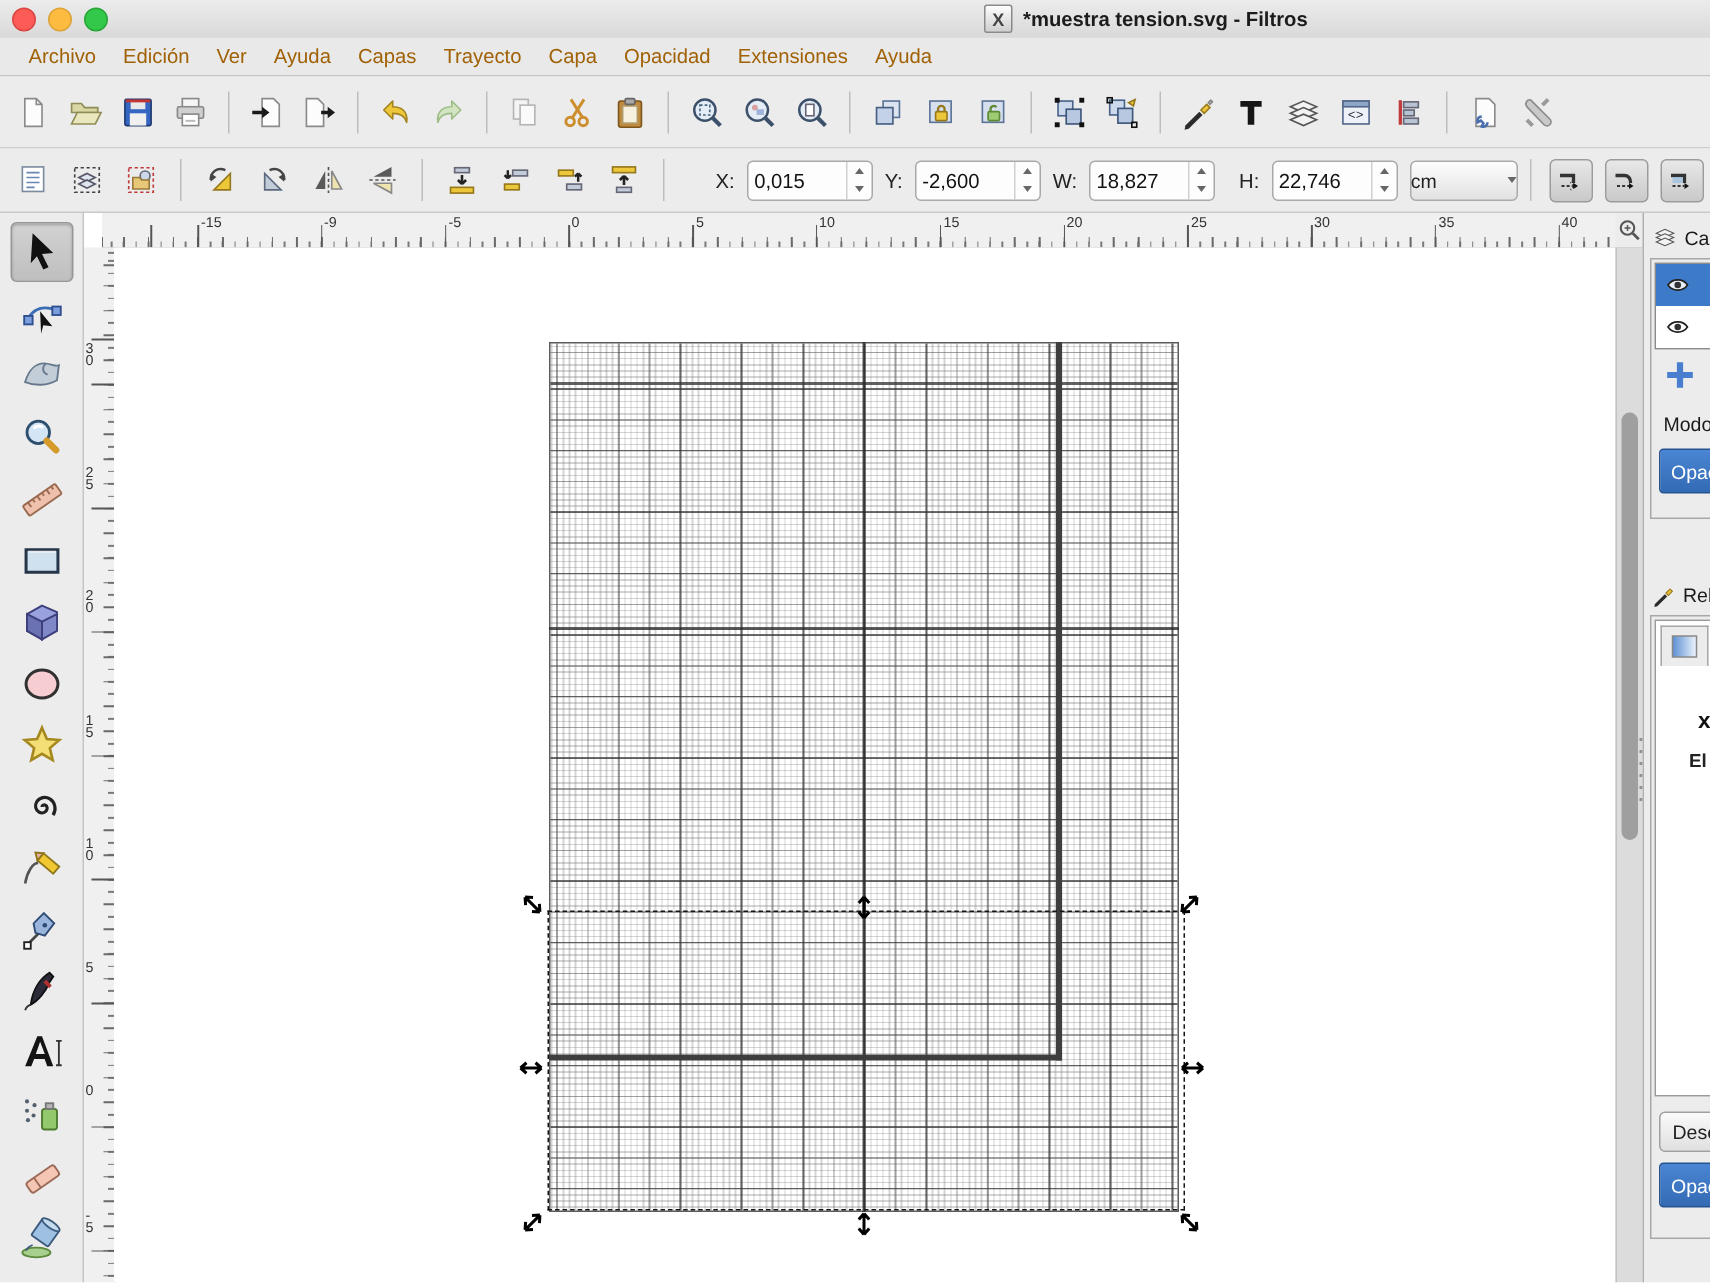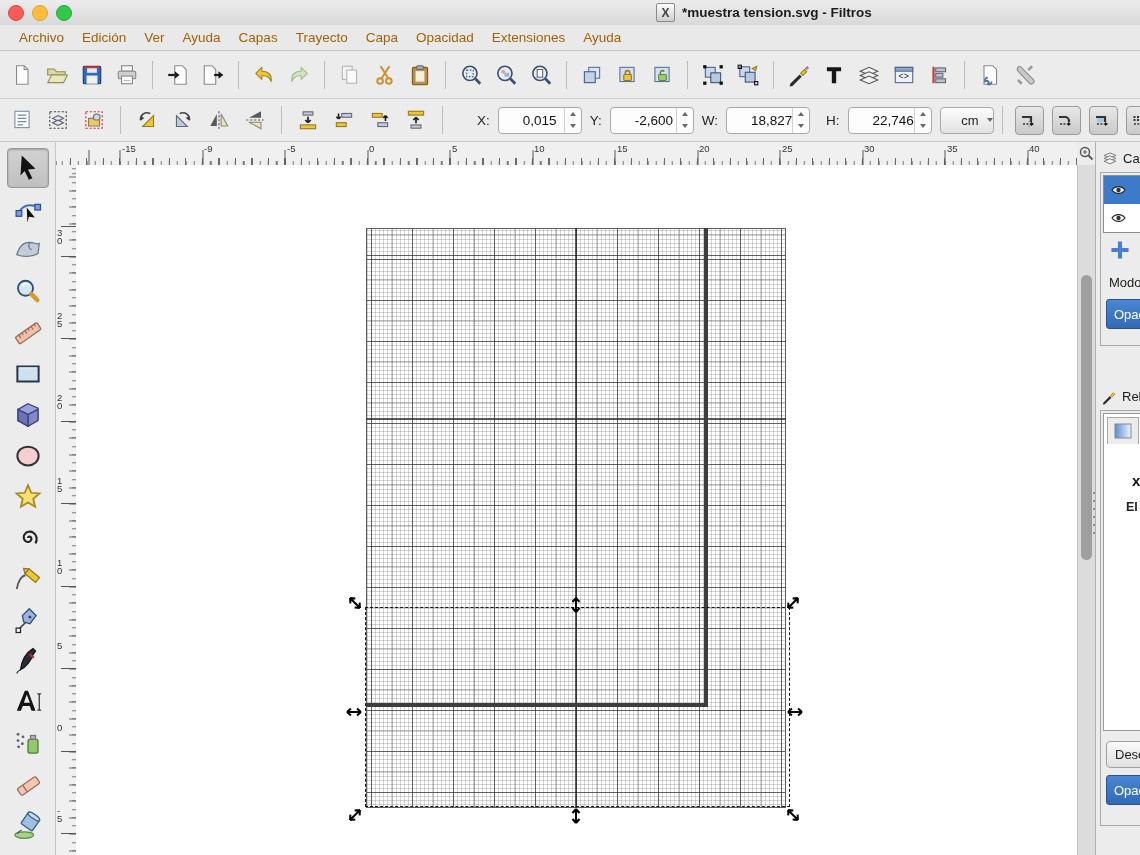--- a/index.html
+++ b/index.html
@@ -25,39 +25,39 @@
   #cmdbar{left:0;top:51px;width:1140px;height:48px;background:#ececec;border-bottom:1px solid #cdcdcd;
           display:flex;align-items:center;padding-left:8px;box-sizing:border-box;gap:7px}
   #ctrlbar{left:0;top:99px;width:1140px;height:43px;background:#ececec;border-bottom:1px solid #c9c9c9;
            display:flex;align-items:center;padding-left:8px;box-sizing:border-box;gap:8px}
   .tb{width:28px;height:28px;display:flex;align-items:center;justify-content:center;border-radius:3px;flex:none}
   .tb svg{width:24px;height:24px}
   .sep{width:1px;height:28px;background:#bdbdbd;margin:0 4px;flex:none}
   .lbl{font-size:13.5px;color:#222;flex:none}
   .spin{display:flex;width:84px;height:27px;background:#fdfdfd;border:1px solid #a9a9a9;border-radius:4px;
         align-items:stretch;flex:none;box-sizing:border-box}
-  .spin .val{flex:1;font-size:13.5px;color:#111;display:flex;align-items:center;padding-left:24px;white-space:nowrap}
+  .spin .val{flex:1;font-size:13.5px;color:#111;display:flex;align-items:center;padding-left:4px;white-space:nowrap}
   .spin .arr{width:16px;border-left:1px solid #d0d0d0;display:flex;flex-direction:column}
   .spin .arr i{flex:1;display:flex;align-items:center;justify-content:center}
   .tri-up{width:0;height:0;border-left:3.5px solid transparent;border-right:3.5px solid transparent;border-bottom:4.5px solid #666}
   .tri-dn{width:0;height:0;border-left:3.5px solid transparent;border-right:3.5px solid transparent;border-top:4.5px solid #666}
-  #unitbox{width:54px;height:27px;border:1px solid #a9a9a9;border-radius:4px;background:linear-gradient(#fdfdfd,#e2e2e2);
-           display:flex;align-items:center;justify-content:flex-end;gap:8px;box-sizing:border-box;flex:none}
+  #unitbox{width:72px;height:27px;border:1px solid #a9a9a9;border-radius:4px;background:linear-gradient(#fdfdfd,#e2e2e2);
+           display:flex;align-items:center;justify-content:space-between;gap:8px;box-sizing:border-box;flex:none}
   #unitbox span{font-size:13px;color:#222}
   .toggle{width:27px;height:27px;border:1px solid #9b9b9b;border-radius:4px;background:linear-gradient(#e8e8e8,#c9c9c9);
           display:flex;align-items:center;justify-content:center;flex:none}
   .toggle svg{width:21px;height:21px}
   
   #toolbox{left:0;top:142px;width:56px;height:713px;background:#ececec;border-right:1px solid #c6c6c6;
            display:flex;flex-direction:column;align-items:center;padding-top:6px;box-sizing:border-box}
   .tool{width:40px;height:38px;margin-bottom:3px;display:flex;align-items:center;justify-content:center;border-radius:4px;flex:none}
   .tool svg{width:30px;height:30px}
   .tool.active{background:linear-gradient(#d2d2d2,#bfbfbf);border:1px solid #979797;box-shadow:inset 0 1px 2px rgba(0,0,0,.25)}
   
-  #hruler{left:56px;top:142px;width:1021px;height:23px;background:#f0f0f0;border-bottom:1px solid #a8a8a8;overflow:hidden}
+  #hruler{left:68px;top:142px;width:1021px;height:23px;background:#f0f0f0;border-bottom:1px solid #a8a8a8;overflow:hidden}
   #hruler .t1{position:absolute;left:0;right:0;bottom:0;height:4px;
      background:repeating-linear-gradient(90deg,#7a7a7a 0 1px,transparent 1px 8.25px);background-position-x:5.75px}
   #hruler .t2{position:absolute;left:0;right:0;bottom:0;height:7px;
      background:repeating-linear-gradient(90deg,#6a6a6a 0 1px,transparent 1px 16.5px);background-position-x:14px}
   #hruler .t3{position:absolute;left:0;right:0;bottom:0;height:15px;
      background:repeating-linear-gradient(90deg,#555 0 1px,transparent 1px 82.5px);background-position-x:63.5px}
   .hnum{position:absolute;top:1px;font-size:9.5px;color:#333}
   #vruler{left:56px;top:165px;width:20px;height:690px;background:#f0f0f0;border-right:1px solid #a8a8a8;overflow:hidden}
   #vruler .t1{position:absolute;top:0;bottom:0;right:0;width:4px;
      background:repeating-linear-gradient(0deg,#7a7a7a 0 1px,transparent 1px 8.25px);background-position-y:4.25px}

